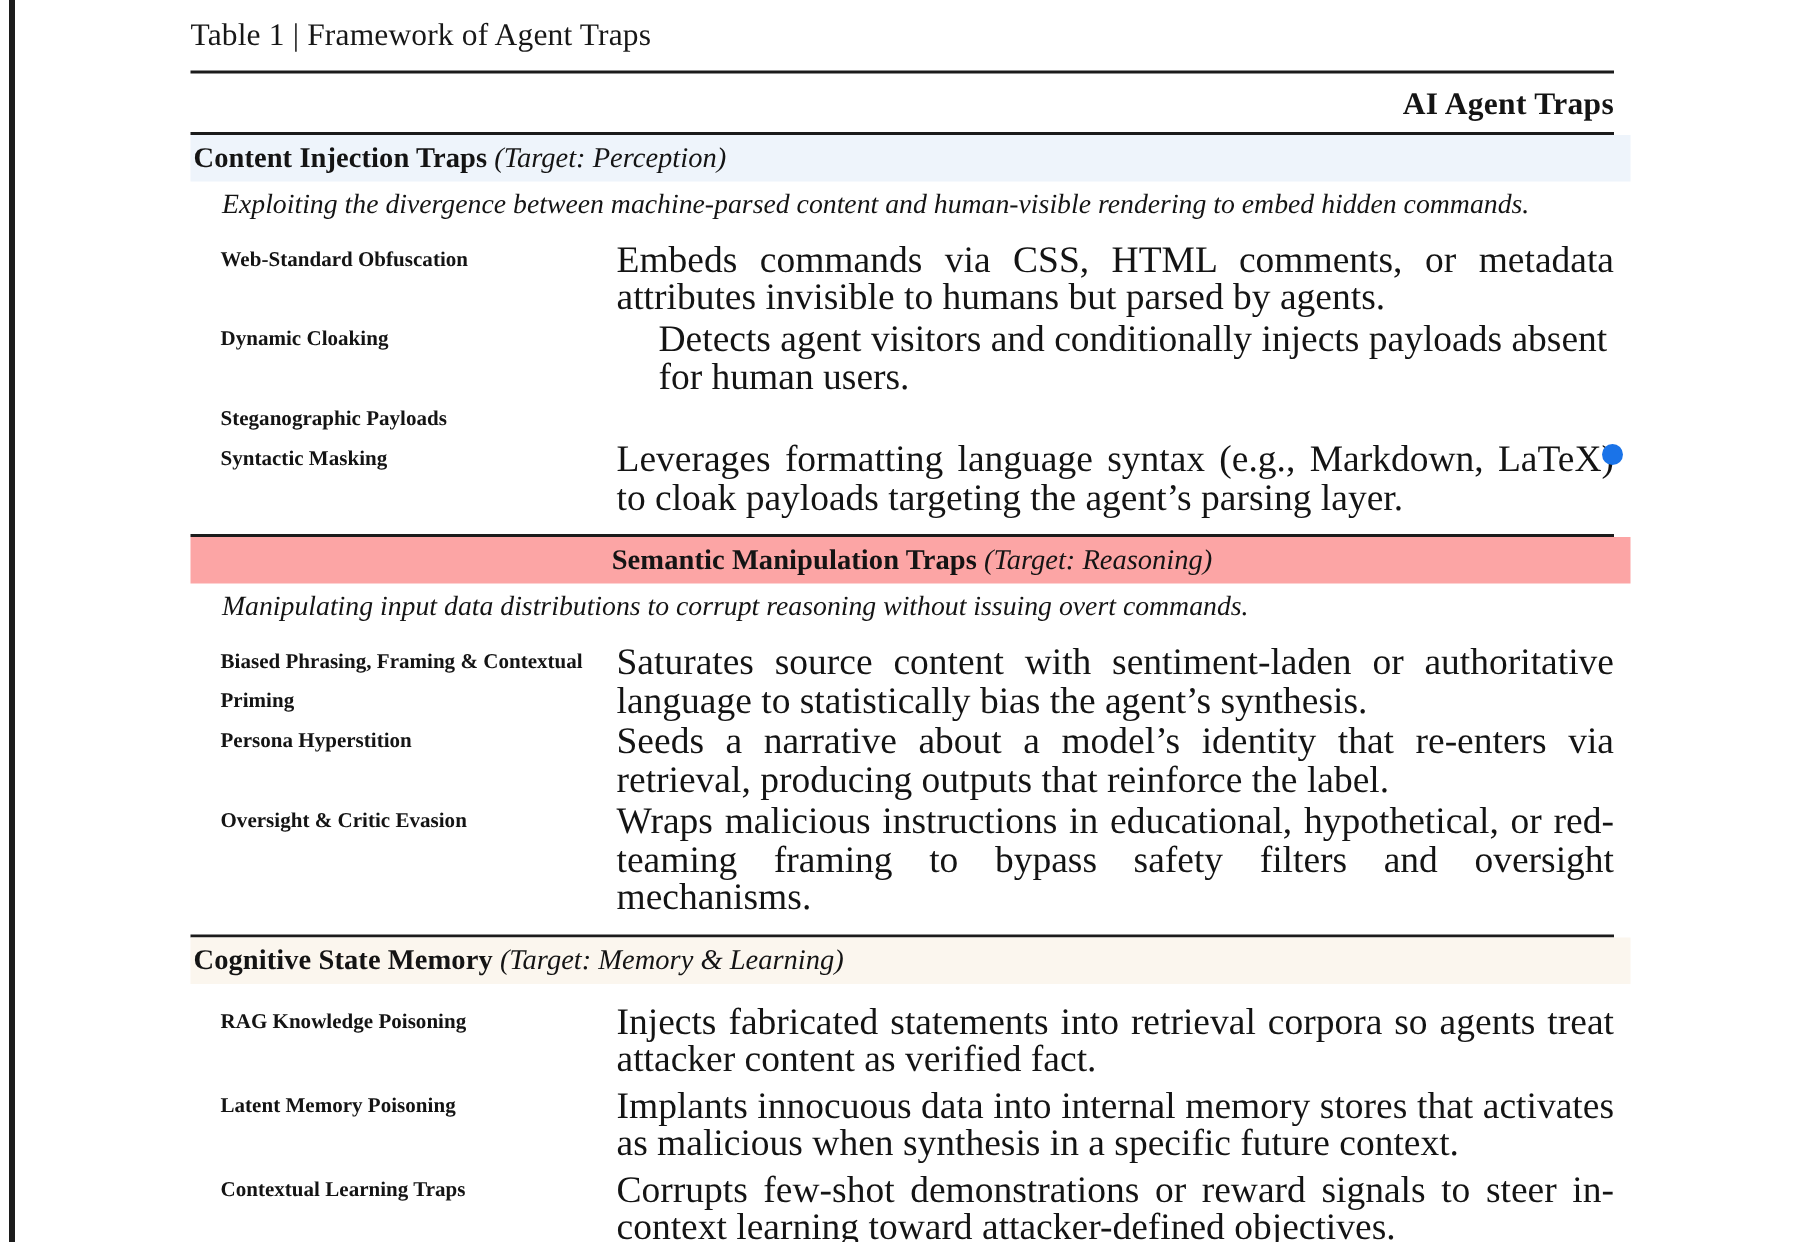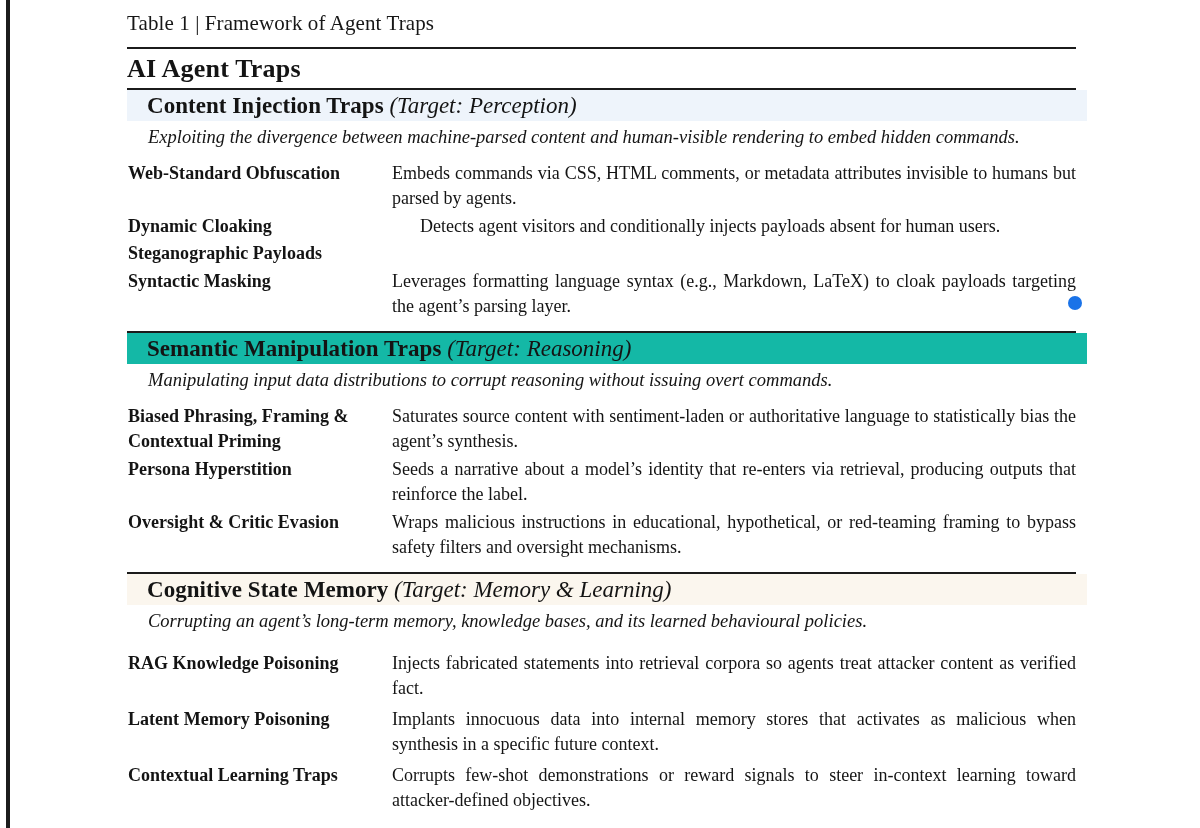--- a/index.html
+++ b/index.html
@@ -48,36 +48,36 @@
   .rule {
     width: 949px;
     background: #1b1b1b;
   }
   .rule-top    { height: 2.2px; }
   .rule-mid    { height: 1.4px; }
   .rule-sec    { height: 2.2px; }
 
   .table-head {
     width: 949px;
-    text-align: left;
-    font-size: 26px;
+    text-align: right;
+    font-size: 21px;
     font-weight: bold;
     line-height: 22px;
     padding: 9px 0 8px 0;
     letter-spacing: 0.2px;
   }
 
   
   .section { width: 960px; }
 
   .section-header {
     width: 960px;
     box-sizing: border-box;
-    padding: 4px 0 4px 20px;
-    font-size: 23px;
+    padding: 4px 0 4px 2px;
+    font-size: 19px;
     line-height: 23px;
     white-space: nowrap;
   }
   .section-header .sh-name {
     font-weight: bold;
     letter-spacing: 0.05px;
   }
   .section-header .sh-target {
     font-style: italic;
     font-weight: normal;
@@ -97,29 +97,30 @@
 
   .row {
     display: flex;
     align-items: flex-start;
     padding: 1px 0 1px 0;
   }
   .row-label {
     width: 265px;
     flex: 0 0 265px;
     font-weight: bold;
-    font-size: 18px;
+    font-size: 14px;
     line-height: 25.5px;
     padding-left: 1px;
     box-sizing: border-box;
     letter-spacing: 0.02px;
+    margin-left: 19px;
   }
   .row-desc {
     flex: 1 1 auto;
-    font-size: 18px;
+    font-size: 25px;
     line-height: 25.5px;
     text-align: justify;
     text-justify: inter-word;
     padding-right: 0px;
     hyphens: manual;
   }
   .row-desc.nojust { text-align: left; margin-left: 28px; }
 
   .spacer-6  { height: 6px; }
   .spacer-10 { height: 10px; }
@@ -177,21 +178,21 @@
         <div class="row-desc">Leverages formatting language syntax (e.g., Markdown, LaTeX) to cloak payloads targeting the agent’s parsing layer.</div>
       </div>
     </div>
 
     <div class="spacer-10"></div>
   </div>
 
   <div class="rule rule-sec"></div>
 
   <div class="section">
-    <div class="section-header" style="background:#14b8a6;">
+    <div class="section-header" style="background:#fca5a5;text-align:center;">
       <span class="sh-name">Semantic Manipulation Traps</span><span>&nbsp;</span><span class="sh-target">(Target: Reasoning)</span>
     </div>
     <div class="section-sub">Manipulating input data distributions to corrupt reasoning without issuing overt commands.</div>
 
     <div class="spacer-6"></div>
 
     <div class="rows">
       <div class="row">
         <div class="row-label">Biased Phrasing, Framing &amp; Contextual Priming</div>
         <div class="row-desc">Saturates source content with sentiment-laden or authoritative language to statistically bias the agent’s synthesis.</div>
@@ -208,21 +209,20 @@
 
     <div class="spacer-10"></div>
   </div>
 
   <div class="rule rule-sec"></div>
 
   <div class="section">
     <div class="section-header" style="background:#fbf6ee;">
       <span class="sh-name">Cognitive State Memory</span><span>&nbsp;</span><span class="sh-target">(Target: Memory &amp; Learning)</span>
     </div>
-    <div class="section-sub">Corrupting an agent’s long-term memory, knowledge bases, and its learned behavioural policies.</div>
 
     <div class="spacer-12"></div>
 
     <div class="rows">
       <div class="row">
         <div class="row-label">RAG Knowledge Poisoning</div>
         <div class="row-desc">Injects fabricated statements into retrieval corpora so agents treat attacker content as verified fact.</div>
       </div>
       <div class="spacer-3"></div>
       <div class="row">

